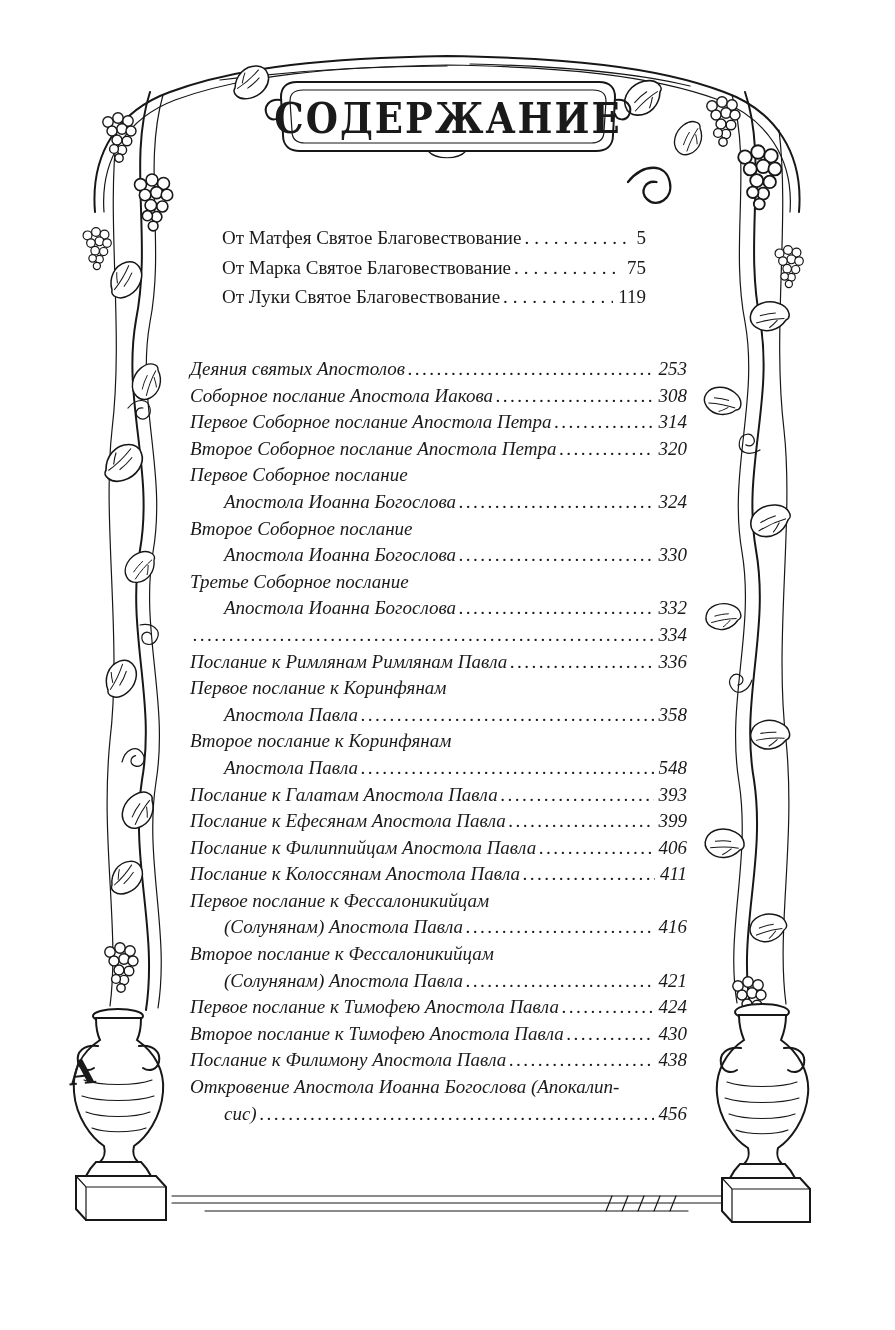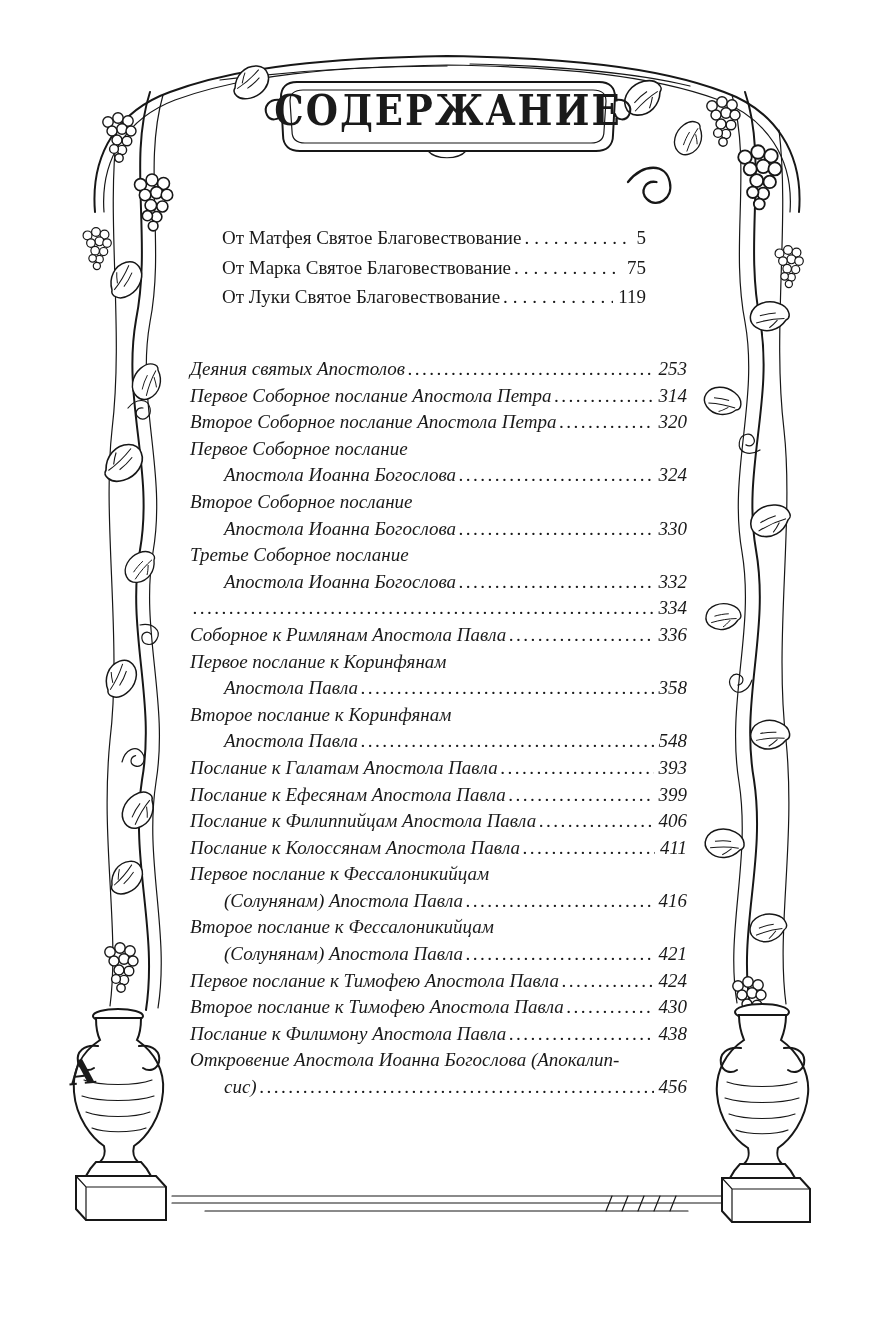--- a/index.html
+++ b/index.html
@@ -16,21 +16,21 @@
   svg .ln  { fill:none; stroke:#171717; stroke-width:2;   stroke-linecap:round; }
   svg .ln2 { fill:none; stroke:#171717; stroke-width:1.2; stroke-linecap:round; }
   svg .lf  { fill:#ffffff; stroke:#171717; stroke-width:1.5; }
   svg .lv  { fill:none; stroke:#171717; stroke-width:1; }
   svg .gr  { fill:#ffffff; stroke:#171717; stroke-width:1.4; }
   svg .wh  { fill:#ffffff; stroke:#171717; stroke-width:2; }
 
   
   .banner-title {
     position:absolute; left:283px; top:88px; width:330px; height:60px;
-    display:flex; align-items:flex-start; justify-content:center;
+    display:flex; align-items:center; justify-content:center;
   }
   .banner-title span {
     font-family:"DejaVu Serif", serif;
     font-weight:700;
     font-size:37px;
     letter-spacing:2px;
     transform:scaleY(1.18);
     white-space:nowrap;
   }
 
@@ -190,20 +190,25 @@
       <span class="toc-page">119</span>
     </div>
   </div>
 <div id="main-toc" class="toc">
     <div class="toc-row">
       <span class="toc-text">Деяния святых Апостолов</span>
       <span class="leader"></span>
       <span class="toc-page">253</span>
     </div>
     <div class="toc-row">
+      <span class="toc-text">Соборное послание Апостола Иакова</span>
+      <span class="leader"></span>
+      <span class="toc-page">308</span>
+    </div>
+    <div class="toc-row">
       <span class="toc-text">Первое Соборное послание Апостола Петра</span>
       <span class="leader"></span>
       <span class="toc-page">314</span>
     </div>
     <div class="toc-row">
       <span class="toc-text">Второе Соборное послание Апостола Петра</span>
       <span class="leader"></span>
       <span class="toc-page">320</span>
     </div>
     <div class="toc-row">
@@ -228,21 +233,21 @@
     <div class="toc-row indent">
       <span class="toc-text">Апостола Иоанна Богослова</span>
       <span class="leader"></span>
       <span class="toc-page">332</span>
     </div>
     <div class="toc-row">
       <span class="leader"></span>
       <span class="toc-page">334</span>
     </div>
     <div class="toc-row">
-      <span class="toc-text">Соборное к Римлянам Апостола Павла</span>
+      <span class="toc-text">Послание к Римлянам Римлянам Павла</span>
       <span class="leader"></span>
       <span class="toc-page">336</span>
     </div>
     <div class="toc-row">
       <span class="toc-text">Первое послание к Коринфянам</span>
     </div>
     <div class="toc-row indent">
       <span class="toc-text">Апостола Павла</span>
       <span class="leader"></span>
       <span class="toc-page">358</span>

